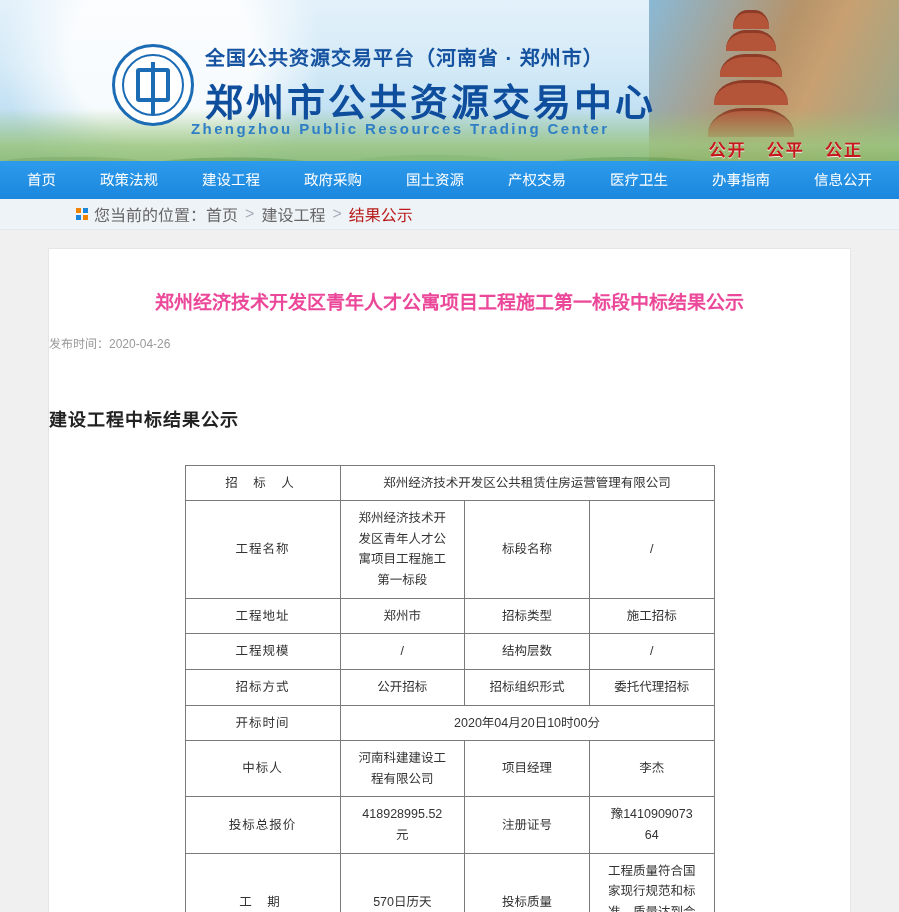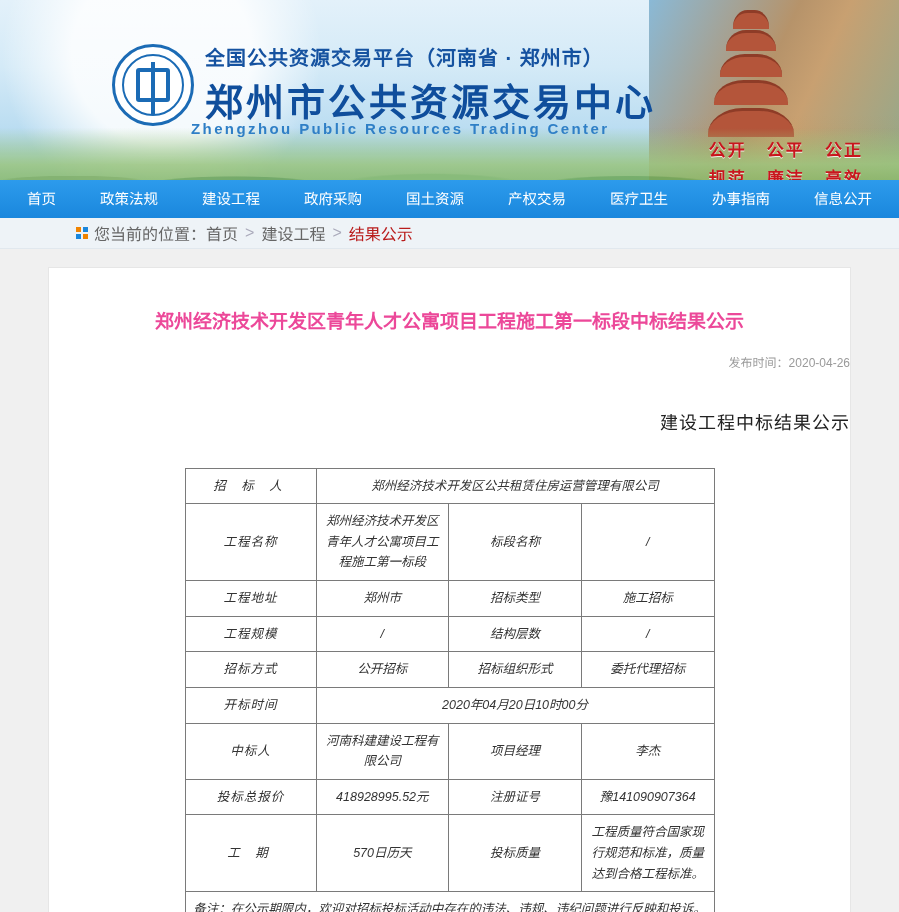--- a/index.html
+++ b/index.html
@@ -16,21 +16,21 @@
   }
   .page {
     width: 899px;
     position: relative;
     background: #ffffff;
   }
 
   
   .banner {
     position: relative;
-    height: 180px;
+    height: 161px;
     overflow: hidden;
     background: linear-gradient(to bottom, #d9ecf8 0%, #cfe7f6 40%, #bfe0f2 75%, #a8d6ee 100%);
   }
   .banner-sky {
     position: absolute;
     left: 0; top: 0;
     width: 899px; height: 190px;
     background:
       radial-gradient(circle at 18% 28%, rgba(255,255,255,0.85) 0 90px, rgba(255,255,255,0) 160px),
       linear-gradient(to bottom, #e3f1fa 0%, #d4eaf7 35%, #b9dcf1 70%, #9fd0ea 100%);
@@ -217,50 +217,49 @@
   }
   .doc-title {
     text-align: center;
     font-size: 19px;
     font-weight: bold;
     color: #ec4899;
     padding: 14px 40px 0 40px;
     line-height: 1.5;
   }
   .doc-meta {
-    text-align: right;
+    text-align: left;
     font-size: 12px;
     color: #9a9a9a;
     margin-top: 16px;
   }
   .doc-sub {
-    text-align: right;
+    text-align: left;
     font-size: 18px;
-    font-weight: normal;
+    font-weight: bold;
     color: #222;
-    margin-top: 38px;
+    margin-top: 54px;
     letter-spacing: 1px;
   }
 
   table.bid {
     width: 530px;
     margin: 34px auto 0 auto;
     border-collapse: collapse;
     font-size: 12.5px;
     color: #333;
     table-layout: fixed;
   }
   table.bid td {
     border: 1px solid #7a7a7a;
-    padding: 7px 6px;
+    padding: 7px 18px;
     text-align: center;
     line-height: 1.65;
     vertical-align: middle;
     word-break: break-all;
-    font-style: italic;
   }
   td.label { width: 118px; letter-spacing: 1px; }
   td.label-wide { letter-spacing: 6px; }
   td.val { width: 147px; }
   td.label2 { width: 118px; }
   td.val2 { width: 147px; }
   td.note {
     text-align: left;
     padding: 9px 10px;
     line-height: 1.9;

